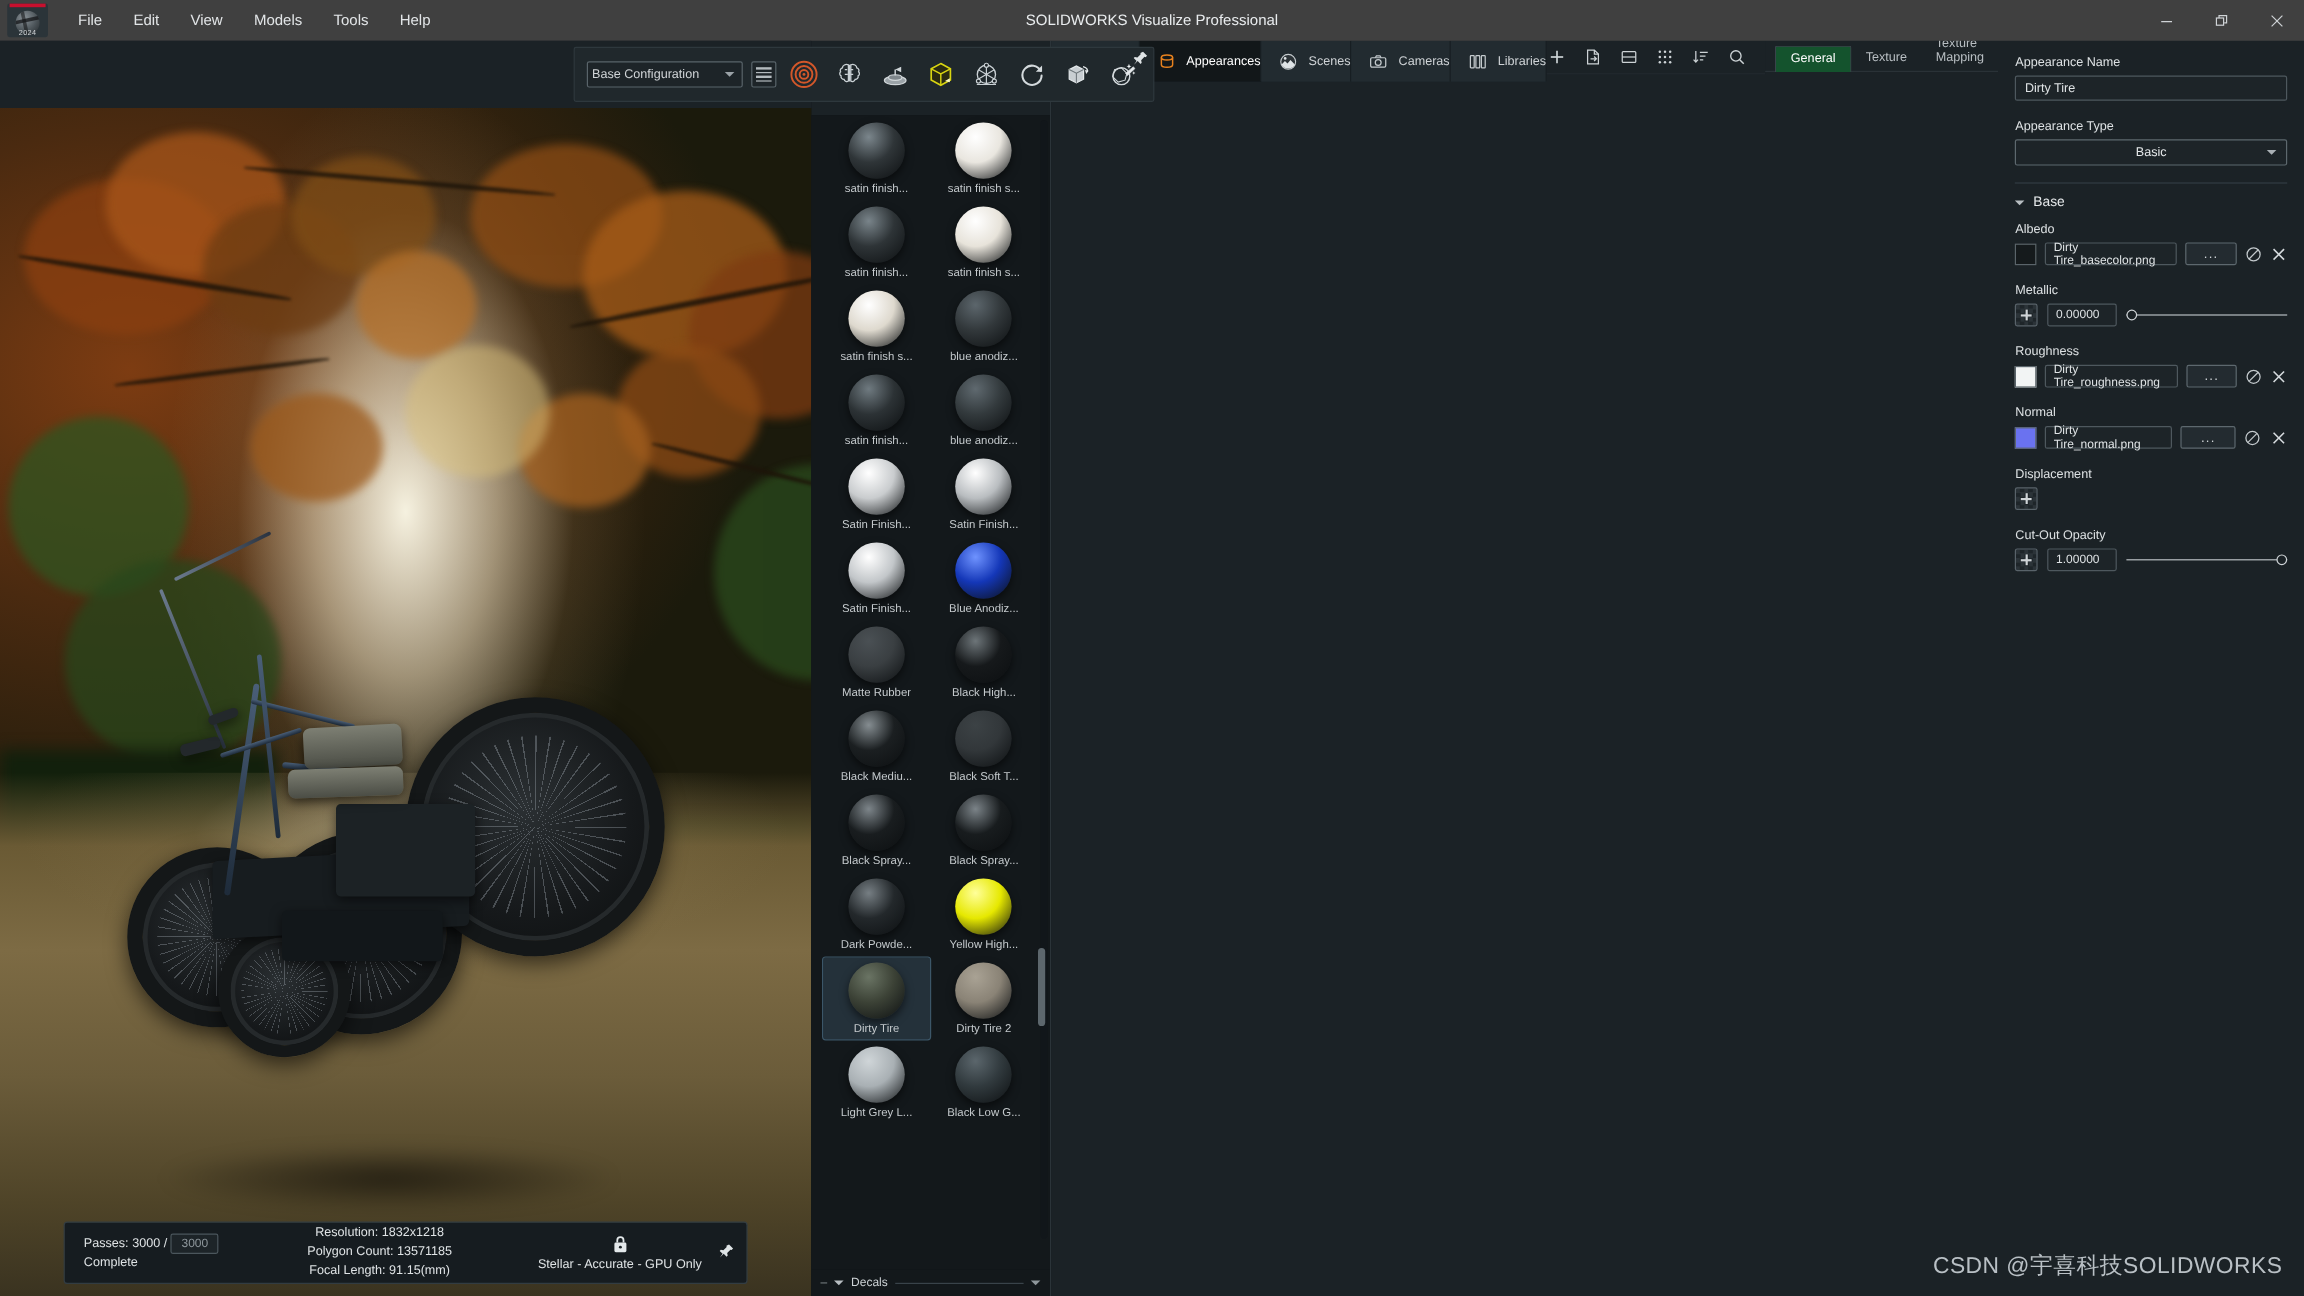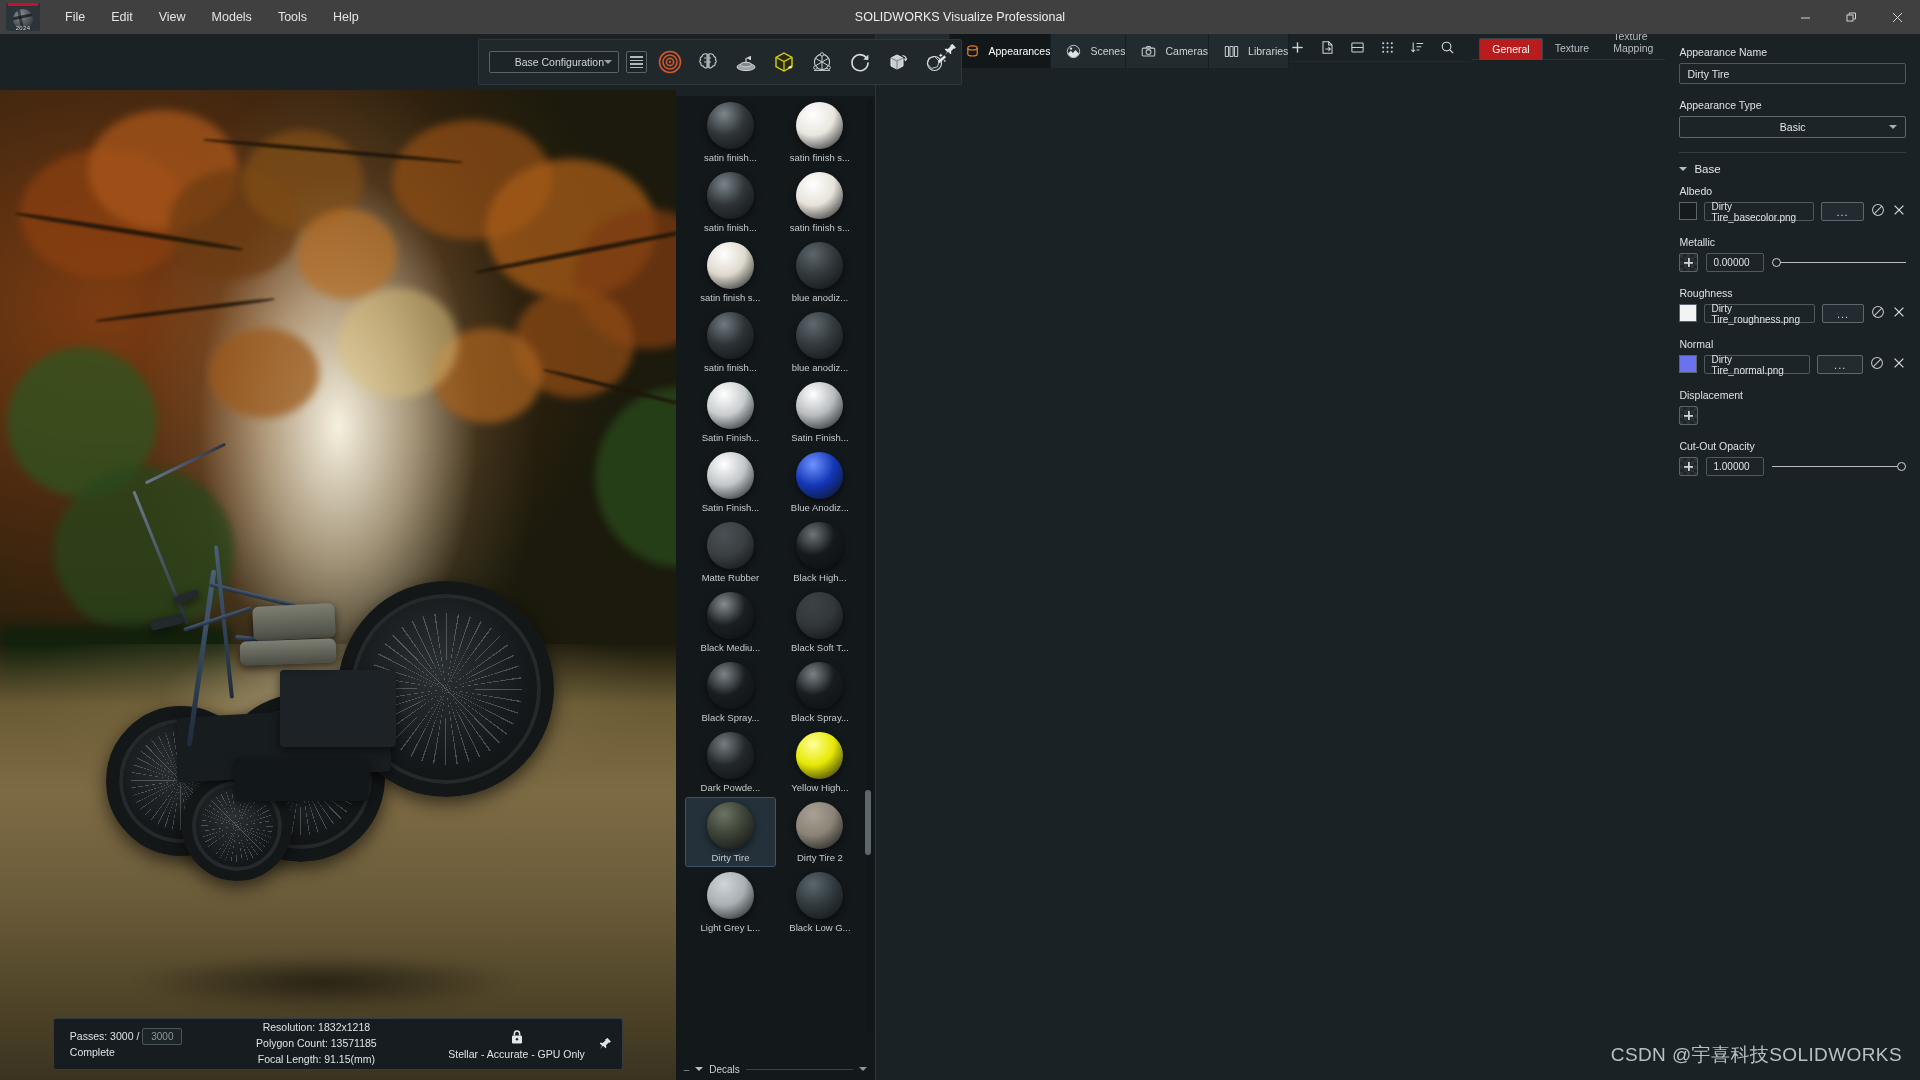--- a/index.html
+++ b/index.html
@@ -65,22 +65,22 @@
     height: 56px; flex: 0 0 56px; background: #1b2226;
     display: flex; align-items: center; position: relative;
   }
   .toolbar-box {
     margin-left: 478px; height: 46px; background: #20282c;
     border: 1px solid #2e383d; border-radius: 2px;
     display: flex; align-items: center; padding: 0 10px; gap: 8px; position: relative;
   }
   .config-select {
     width: 130px; height: 22px; background: #1d2428; border: 1px solid #59646a;
-    border-radius: 2px; display: flex; align-items: center; justify-content: flex-end;
-    font-size: 10.5px; color: #d0d4d7; position: relative; padding-right: 14px;
+    border-radius: 2px; display: flex; align-items: center; justify-content: center;
+    font-size: 10.5px; color: #d0d4d7; position: relative; padding-right: 32px;
   }
   .config-select .caret {
     position: absolute; right: 6px; top: 50%; transform: translateY(-50%);
     border-left: 4px solid transparent; border-right: 4px solid transparent;
     border-top: 4px solid #9aa2a7;
   }
   .config-list-btn {
     width: 21px; height: 22px; border: 1px solid #59646a; border-radius: 2px;
     background: #1d2428; display: flex; flex-direction: column; justify-content: center;
     align-items: center; gap: 2px; margin-left: -1px;
@@ -201,37 +201,37 @@
     height:22px; flex:0 0 22px; display:flex; align-items:center; gap:6px; padding:0 8px;
     background:#13181b; font-size:10px; color:#cdd2d5; position:relative;
   }
   .decals-line { flex:1 1 auto; height:1px; background:#39434a; }
   .mini-caret { border-left:4px solid transparent; border-right:4px solid transparent; border-top:4px solid #b8bec2; }
   .mini-caret.down2 { border-top-color:#8f979c; }
 
   
   .prop-tabs { height:26px; flex:0 0 26px; display:flex; align-items:flex-end; gap:0; padding-left:8px; border-bottom:1px solid #2a3237; }
   .ptab { font-size:10.5px; padding:4px 12px 5px; color:#b9bfc3; cursor:default; }
-  .ptab.active { color:#ffffff; background:#b91c1c; border-top:1px solid #39434a; border-left:1px solid #39434a; border-right:1px solid #39434a; border-radius:2px 2px 0 0; position:relative; top:1px; }
+  .ptab.active { color:#ffffff; background:#14532d; border-top:1px solid #39434a; border-left:1px solid #39434a; border-right:1px solid #39434a; border-radius:2px 2px 0 0; position:relative; top:1px; }
   .prop-body { flex:1 1 auto; padding:12px 14px 0 14px; overflow:hidden; }
   .plabel { font-size:10.5px; color:#dde1e3; margin-bottom:5px; }
   .pinput {
     width:100%; height:21px; background:#1d2428; border:1px solid #4e585e; border-radius:2px;
     font-size:10.5px; color:#dfe3e5; padding:0 7px; display:flex; align-items:center;
   }
   .pselect {
     width:100%; height:22px; background:#1d2428; border:1px solid #5d686e; border-radius:2px;
     font-size:10.5px; color:#e4e7e9; display:flex; align-items:center; justify-content:center;
     position:relative;
   }
   .pselect .caret { position:absolute; right:8px; top:50%; transform:translateY(-50%);
     border-left:4px solid transparent; border-right:4px solid transparent; border-top:4px solid #a9b0b5; }
   .divider { height:1px; background:#333d43; margin:14px 0 10px; }
   .section-head { display:flex; align-items:center; gap:7px; font-size:11.5px; color:#e6e9eb; margin-bottom:10px; }
-  .tex-row { display:flex; gap:7px; }
+  .tex-row { display:flex; align-items:center; gap:7px; }
   .swatch { width:18px; height:18px; border:1px solid #5a646a; flex:0 0 18px; }
   .tex-field { flex:1 1 auto; height:19px; background:#1d2428; border:1px solid #4e585e; border-radius:2px;
     font-size:10px; color:#dfe3e5; padding:0 6px; display:flex; align-items:center; }
   .dots-btn { width:48px; height:19px; background:#232b30; border:1px solid #5d686e; border-radius:2px;
     display:flex; align-items:center; justify-content:center; font-size:11px; color:#cfd4d7; letter-spacing:1px; }
   .ico-btn { width:15px; height:15px; display:flex; align-items:center; justify-content:center; color:#c3c9cc; }
   .plus-btn {
     width:19px; height:19px; border:1px solid #59636a; border-radius:2px; flex:0 0 19px;
     background:
       linear-gradient(#cfd4d7,#cfd4d7) center/9px 1.8px no-repeat,

